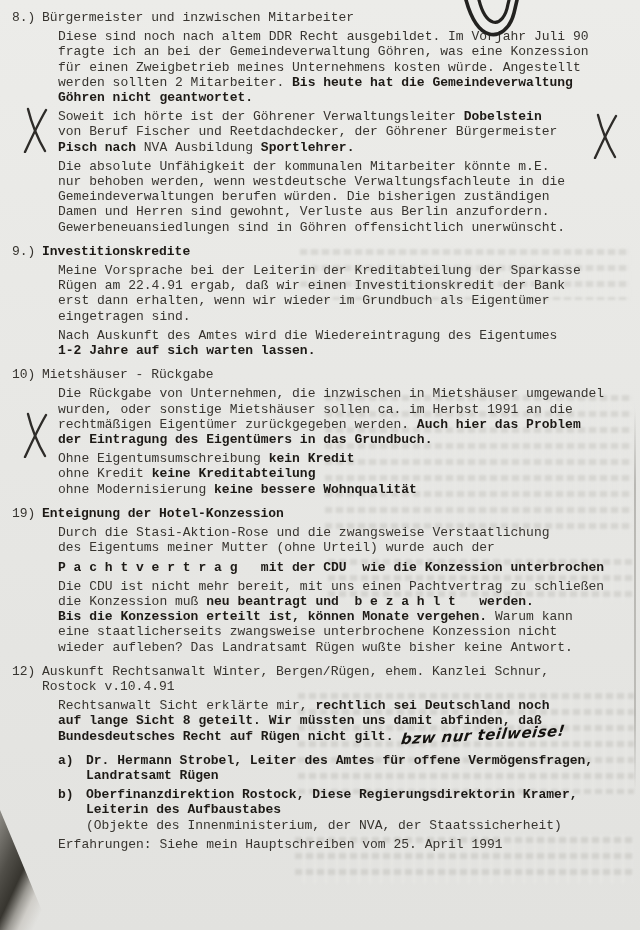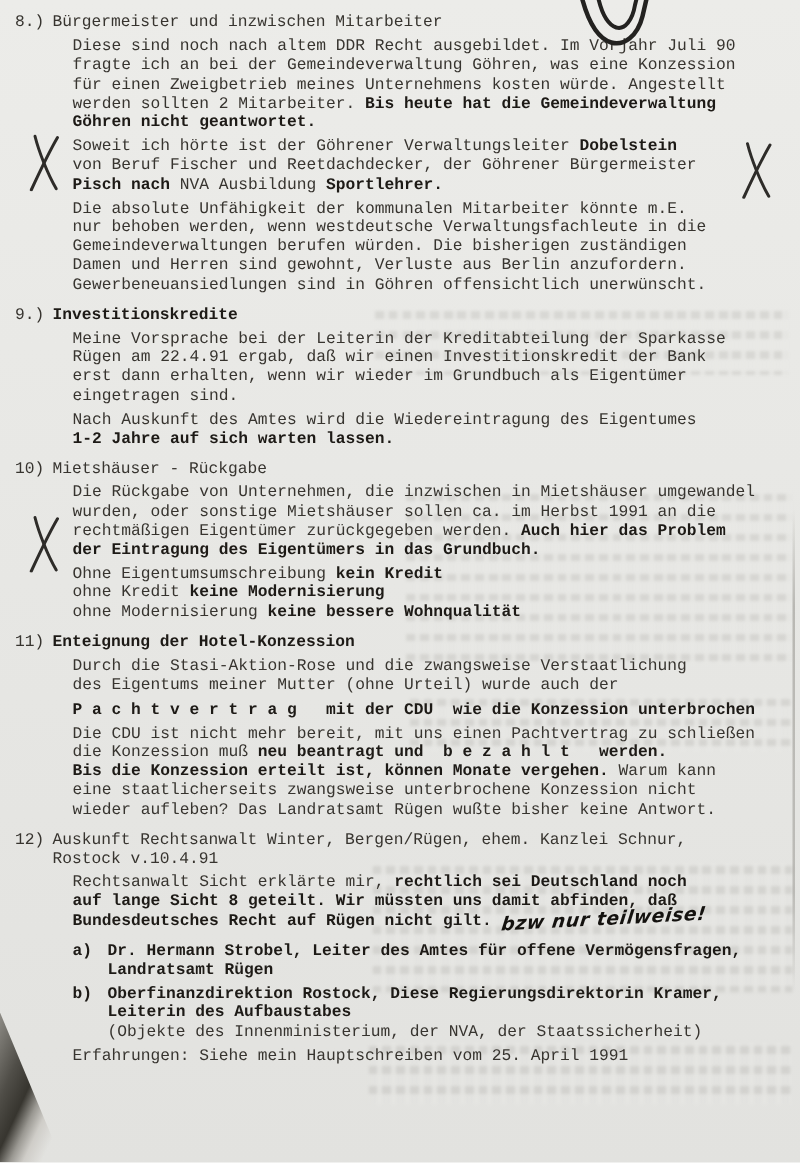--- a/index.html
+++ b/index.html
@@ -90,25 +90,25 @@
     <section class="sec">
       <div class="head"><span class="num">10)</span><span class="title">Mietshäuser - Rückgabe</span></div>
       <div class="blk"><span class="r">Die Rückgabe von Unternehmen, die inzwischen in Mietshäuser umgewandel
 wurden, oder sonstige Mietshäuser sollen ca. im Herbst 1991 an die
 rechtmäßigen Eigentümer zurückgegeben werden. </span><span class="b">Auch hier das Problem
 der Eintragung des Eigentümers in das Grundbuch.</span><svg viewBox="0 0 28 46" class="xmark left" style="top: 26px;">
           <path d="M6 2 C9 14 16 32 23 44" fill="none" stroke="#2e2c29" stroke-width="2.4" stroke-linecap="round"></path>
           <path d="M24 3 C17 15 9 32 3 45" fill="none" stroke="#2e2c29" stroke-width="2.4" stroke-linecap="round"></path>
         </svg></div>
       <div class="blk"><span class="r">Ohne Eigentumsumschreibung </span><span class="b">kein Kredit</span><span class="r">
-ohne Kredit </span><span class="b">keine Modernisierung</span><span class="r">
+ohne Kredit </span><span class="b">keine Kreditabteilung</span><span class="r">
 ohne Modernisierung </span><span class="b">keine bessere Wohnqualität</span></div>
     </section>
     <section class="sec">
-      <div class="head"><span class="num">11)</span><span class="title b">Enteignung der Hotel-Konzession</span></div>
+      <div class="head"><span class="num">19)</span><span class="title b">Enteignung der Hotel-Konzession</span></div>
       <div class="blk"><span class="r">Durch die Stasi-Aktion-Rose und die zwangsweise Verstaatlichung
 des Eigentums meiner Mutter (ohne Urteil) wurde auch der</span></div>
       <div class="blk"><span class="b">P a c h t v e r t r a g   mit der CDU  wie die Konzession unterbrochen</span></div>
       <div class="blk"><span class="r">Die CDU ist nicht mehr bereit, mit uns einen Pachtvertrag zu schließen
 die Konzession muß </span><span class="b">neu beantragt und  b e z a h l t   werden.</span><span class="b">
 Bis die Konzession erteilt ist, können Monate vergehen.</span><span class="r"> Warum kann
 eine staatlicherseits zwangsweise unterbrochene Konzession nicht
 wieder aufleben? Das Landratsamt Rügen wußte bisher keine Antwort.</span></div>
     </section>
     <section class="sec">

